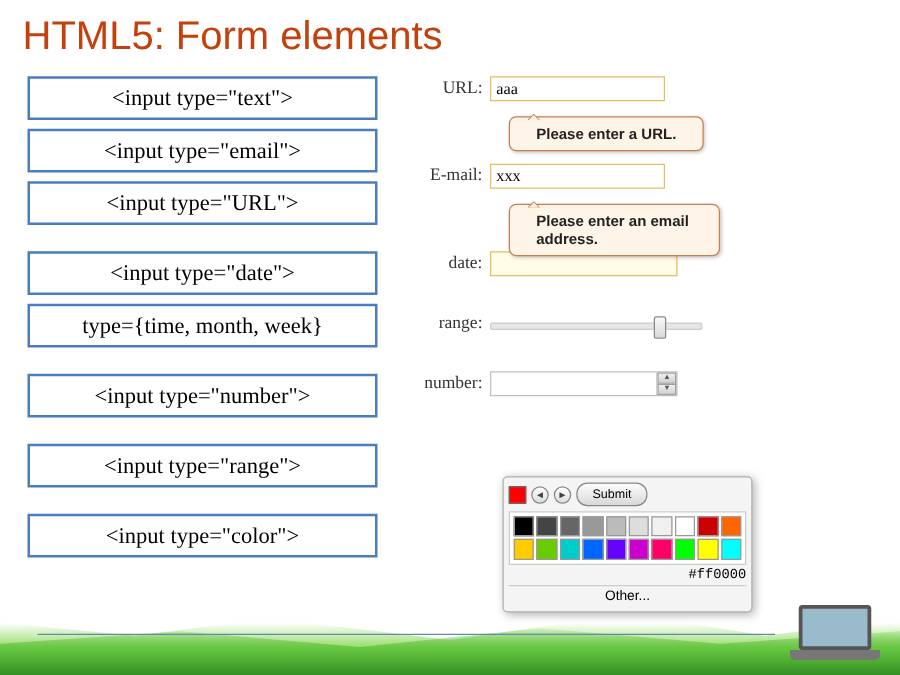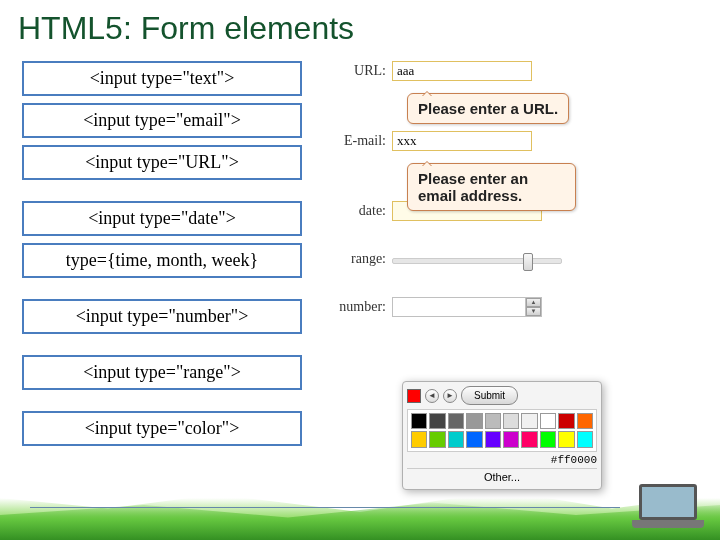--- a/index.html
+++ b/index.html
@@ -6,21 +6,21 @@
   body {
     width: 720px;
     height: 540px;
     font-family: Arial, sans-serif;
     background: #fff;
     position: relative;
     overflow: hidden;
   }
   .slide-title {
     font-size: 32px;
-    color: #14532d;
+    color: #c2410c;
     padding: 10px 18px 14px 18px;
     font-weight: normal;
   }
   .content {
     display: flex;
     padding: 0 22px;
     gap: 30px;
   }
   .left-col {
     display: flex;
@@ -95,22 +95,22 @@
     font-size: 6px;
     line-height: 7px;
     text-align: center;
     color: #555;
   }
   .tooltip {
     position: absolute;
     background: #FFF4E8;
     border: 1px solid #C88050;
     border-radius: 6px;
-    padding: 6px 10px;
-    font-size: 15px;
+    padding: 6px 21px;
+    font-size: 12px;
     font-weight: bold;
     font-family: Arial, sans-serif;
     box-shadow: 1px 1px 3px rgba(0,0,0,0.2);
     color: #222;
   }
   .tooltip::before {
     content: "";
     position: absolute;
     top: -8px;
     left: 14px;

